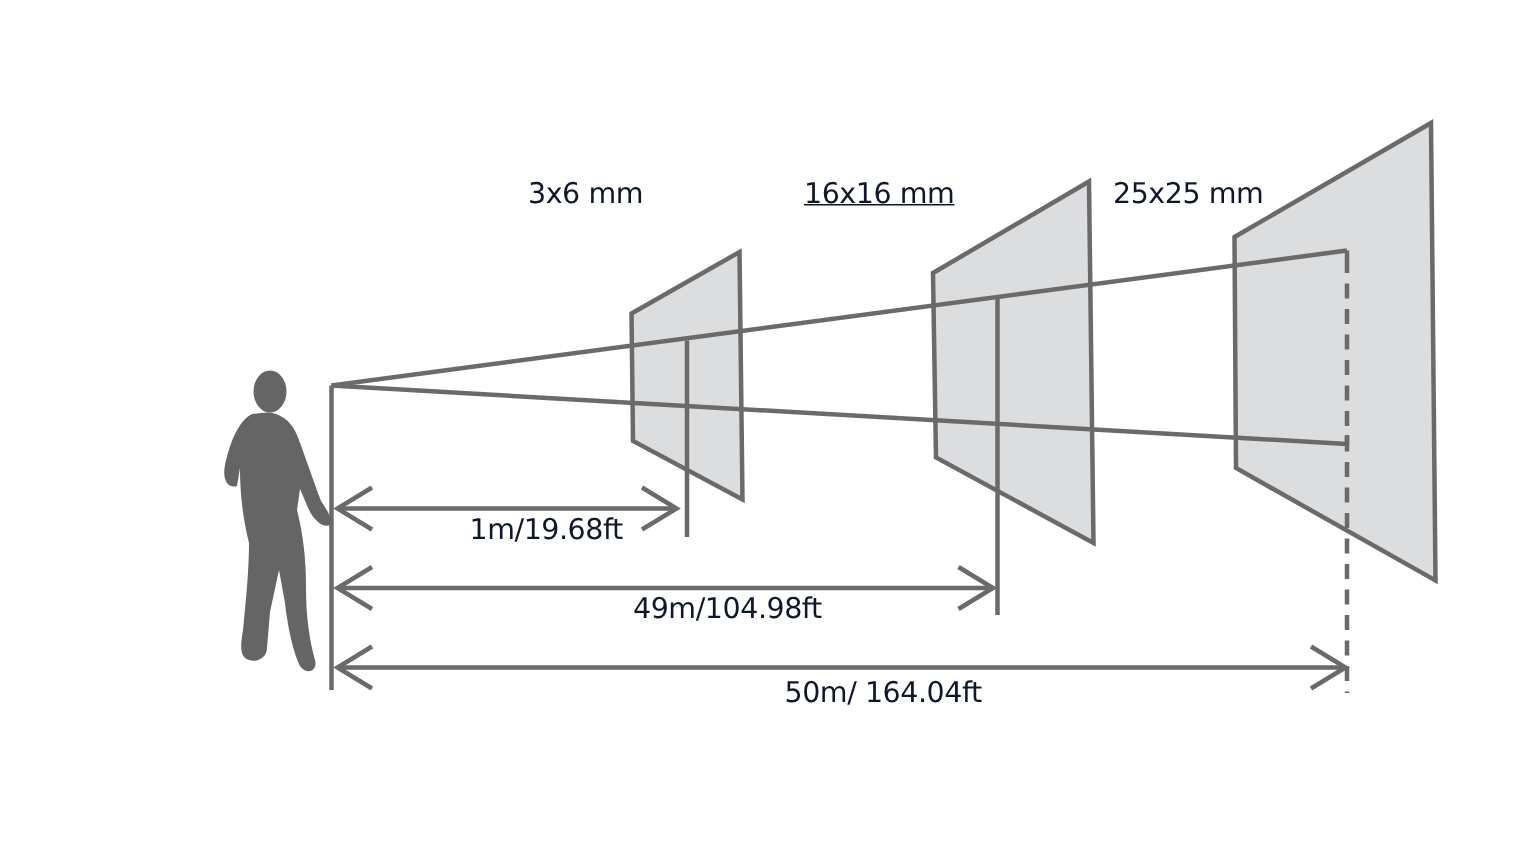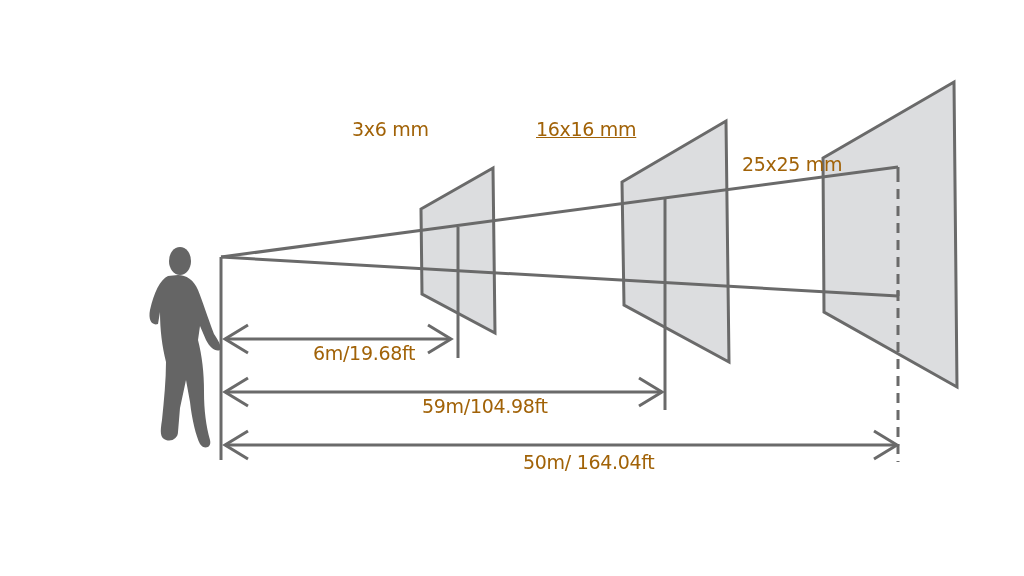--- a/index.html
+++ b/index.html
@@ -1,18 +1,18 @@
 <!DOCTYPE html>
 <html><head>
 <meta charset="utf-8">
 <style>
   html,body{margin:0;padding:0;background:#ffffff;}
   body{width:1024px;height:576px;overflow:hidden;position:relative;font-family:"DejaVu Sans",sans-serif;}
   svg{position:absolute;left:0;top:0;}
-  .lbl{position:absolute;color:#a16207;font-size:19px;font-family:"DejaVu Sans",sans-serif;white-space:nowrap;letter-spacing:-0.3px;}
+  .lbl{position:absolute;color:#0f172a;font-size:19px;font-family:"DejaVu Sans",sans-serif;white-space:nowrap;letter-spacing:-0.3px;}
 </style>
 </head>
 <body>
 
 <svg width="1024" height="576" viewBox="0 0 1024 576">
 
   <polygon points="421,209 493,168 495,333 422,294" fill="#dcdddf" stroke="#6a6a6a" stroke-width="3"></polygon>
   <polygon points="622,182 726,121 729,362 624,305" fill="#dcdddf" stroke="#6a6a6a" stroke-width="3"></polygon>
   <polygon points="823,158 954,82 957,387 824,312" fill="#dcdddf" stroke="#6a6a6a" stroke-width="3"></polygon>
 
@@ -43,17 +43,17 @@
   </g>
 
   <g fill="#656565">
     <ellipse cx="180" cy="261" rx="11" ry="14"></ellipse>
     <path d="M168,276 C160,280 154,292 150,310 C148,320 152,326 158,324 L160,312 C160,330 162,346 166,362 C166,380 164,400 162,420 C160,432 160,438 166,440 C172,442 178,438 178,432 L180,408 L186,380 L190,402 C192,420 196,436 200,444 C204,450 212,448 210,440 C206,426 204,410 204,392 C204,372 202,356 198,340 L200,326 L206,340 C210,348 216,352 220,350 C222,346 218,340 214,334 C208,318 202,300 198,290 C194,280 186,275 178,275 Z"></path>
   </g>
 </svg>
 
 <div class="lbl" style="left:352px;top:118px;">3x6 mm</div>
 <div class="lbl" style="left:536px;top:118px;text-decoration:underline;">16x16 mm</div>
-<div class="lbl" style="left:742px;top:118px;margin-top:35px;">25x25 mm</div>
+<div class="lbl" style="left:742px;top:118px;">25x25 mm</div>
 
-<div class="lbl" style="left:313px;top:342px;">6m/19.68ft</div>
-<div class="lbl" style="left:422px;top:395px;">59m/104.98ft</div>
+<div class="lbl" style="left:313px;top:342px;">1m/19.68ft</div>
+<div class="lbl" style="left:422px;top:395px;">49m/104.98ft</div>
 <div class="lbl" style="left:523px;top:451px;">50m/ 164.04ft</div>
 
 </body></html>

